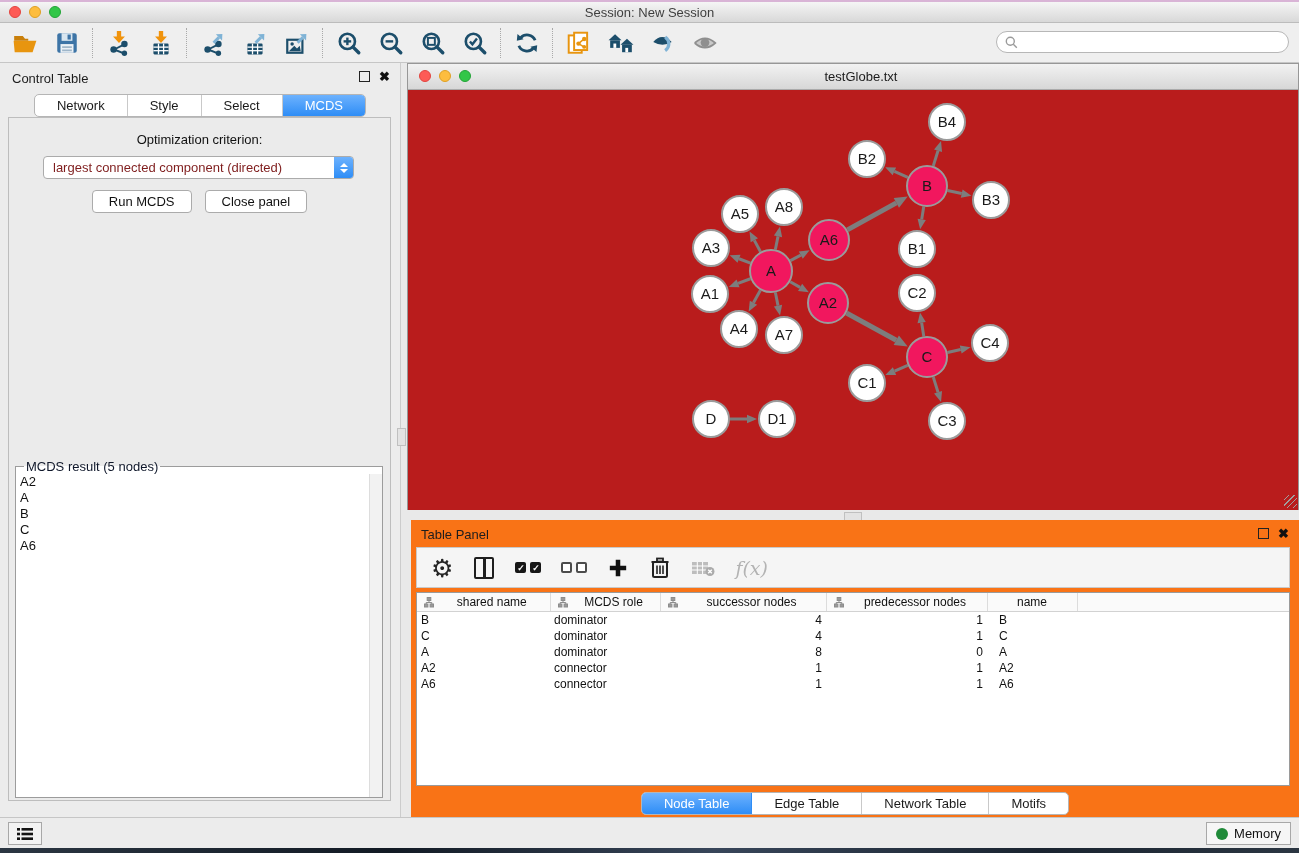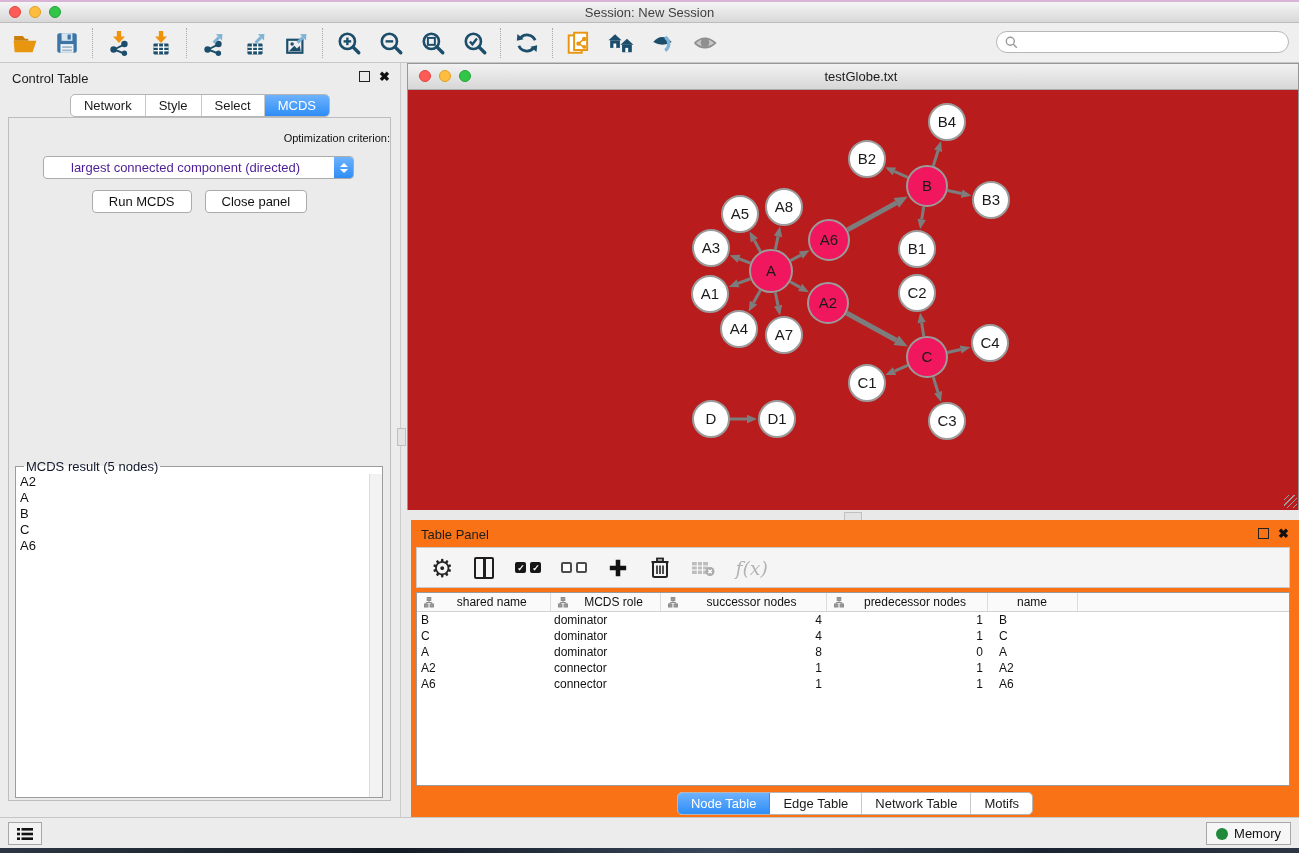--- a/index.html
+++ b/index.html
@@ -27,30 +27,30 @@
     border:1px solid #b7b7b7;border-radius:12px;display:flex;align-items:center;padding-left:8px;box-sizing:border-box;}
   .search-box input{border:none;outline:none;flex:1;font-size:12px;background:transparent;height:16px;}
   
   .control-panel{position:absolute;left:0;top:63px;width:400px;height:755px;background:#ECECEC;box-sizing:border-box;}
   .panel-head{position:relative;height:28px;}
   .panel-head .ph-title{position:absolute;left:12px;top:8px;font-size:13px;color:#1d1d1d;}
   .panel-btns{position:absolute;right:10px;top:8px;display:flex;gap:9px;align-items:center;}
   .float-ic{width:9px;height:9px;border:1.5px solid #222;display:inline-block;}
   .close-ic{font-size:13px;font-weight:bold;color:#111;line-height:11px;}
   .seg{display:inline-flex;background:#fff;border:1px solid #b5b5b5;border-radius:5px;overflow:hidden;}
-  .seg .tab{padding:3px 13px;font-size:13px;color:#1a1a1a;border-right:1px solid #c9c9c9;cursor:default;white-space:nowrap;}
+  .seg .tab{padding:3px 22px;font-size:13px;color:#1a1a1a;border-right:1px solid #c9c9c9;cursor:default;white-space:nowrap;}
   .seg .tab:last-child{border-right:none;}
   .seg .tab.active{background:linear-gradient(#6db2fe,#2e8df6);color:#fff;border-right-color:#2e8df6;}
   .ctrl-tabs-row{position:absolute;left:0;right:0;top:31px;text-align:center;}
   .ctrl-content{position:absolute;left:8px;right:9px;top:54px;bottom:17px;background:#EBEBEB;
     border:1px solid #bdbdbd;}
-  .opt-label{position:absolute;left:0;right:0;top:14px;text-align:right;font-size:11px;color:#111;}
+  .opt-label{position:absolute;left:0;right:0;top:14px;text-align:center;font-size:13px;color:#111;}
   .combo{position:absolute;left:34px;right:36px;top:38px;height:23px;background:#fff;border:1px solid #ababab;
     border-radius:4px;display:flex;align-items:center;box-sizing:border-box;}
-  .combo .combo-text{flex:1;font-size:13px;color:#4c1d95;padding-left:27px;white-space:nowrap;overflow:hidden;}
+  .combo .combo-text{flex:1;font-size:13px;color:#7f1d1d;padding-left:9px;white-space:nowrap;overflow:hidden;}
   .combo .stepper{width:19px;height:21px;border-radius:0 3px 3px 0;background:linear-gradient(#6db2fe,#2e8df6);
     display:flex;flex-direction:column;align-items:center;justify-content:center;gap:2px;}
   .stepper .up{width:0;height:0;border-left:4px solid transparent;border-right:4px solid transparent;border-bottom:4px solid #fff;}
   .stepper .dn{width:0;height:0;border-left:4px solid transparent;border-right:4px solid transparent;border-top:4px solid #fff;}
   .btn-row{position:absolute;left:0;right:0;top:72px;display:flex;justify-content:center;gap:13px;}
   .push-btn{background:#fff;border:1px solid #ababab;border-radius:4px;font-size:13px;color:#111;
     padding:3px 16px;font-family:inherit;cursor:default;}
   fieldset.mcds{position:absolute;left:6px;right:7px;top:341px;bottom:2px;margin:0;padding:0;
     border:1px solid #9c9c9c;background:#fff;}
   fieldset.mcds legend{font-size:13px;color:#0f172a;margin-left:8px;padding:0 2px;background:transparent;}

